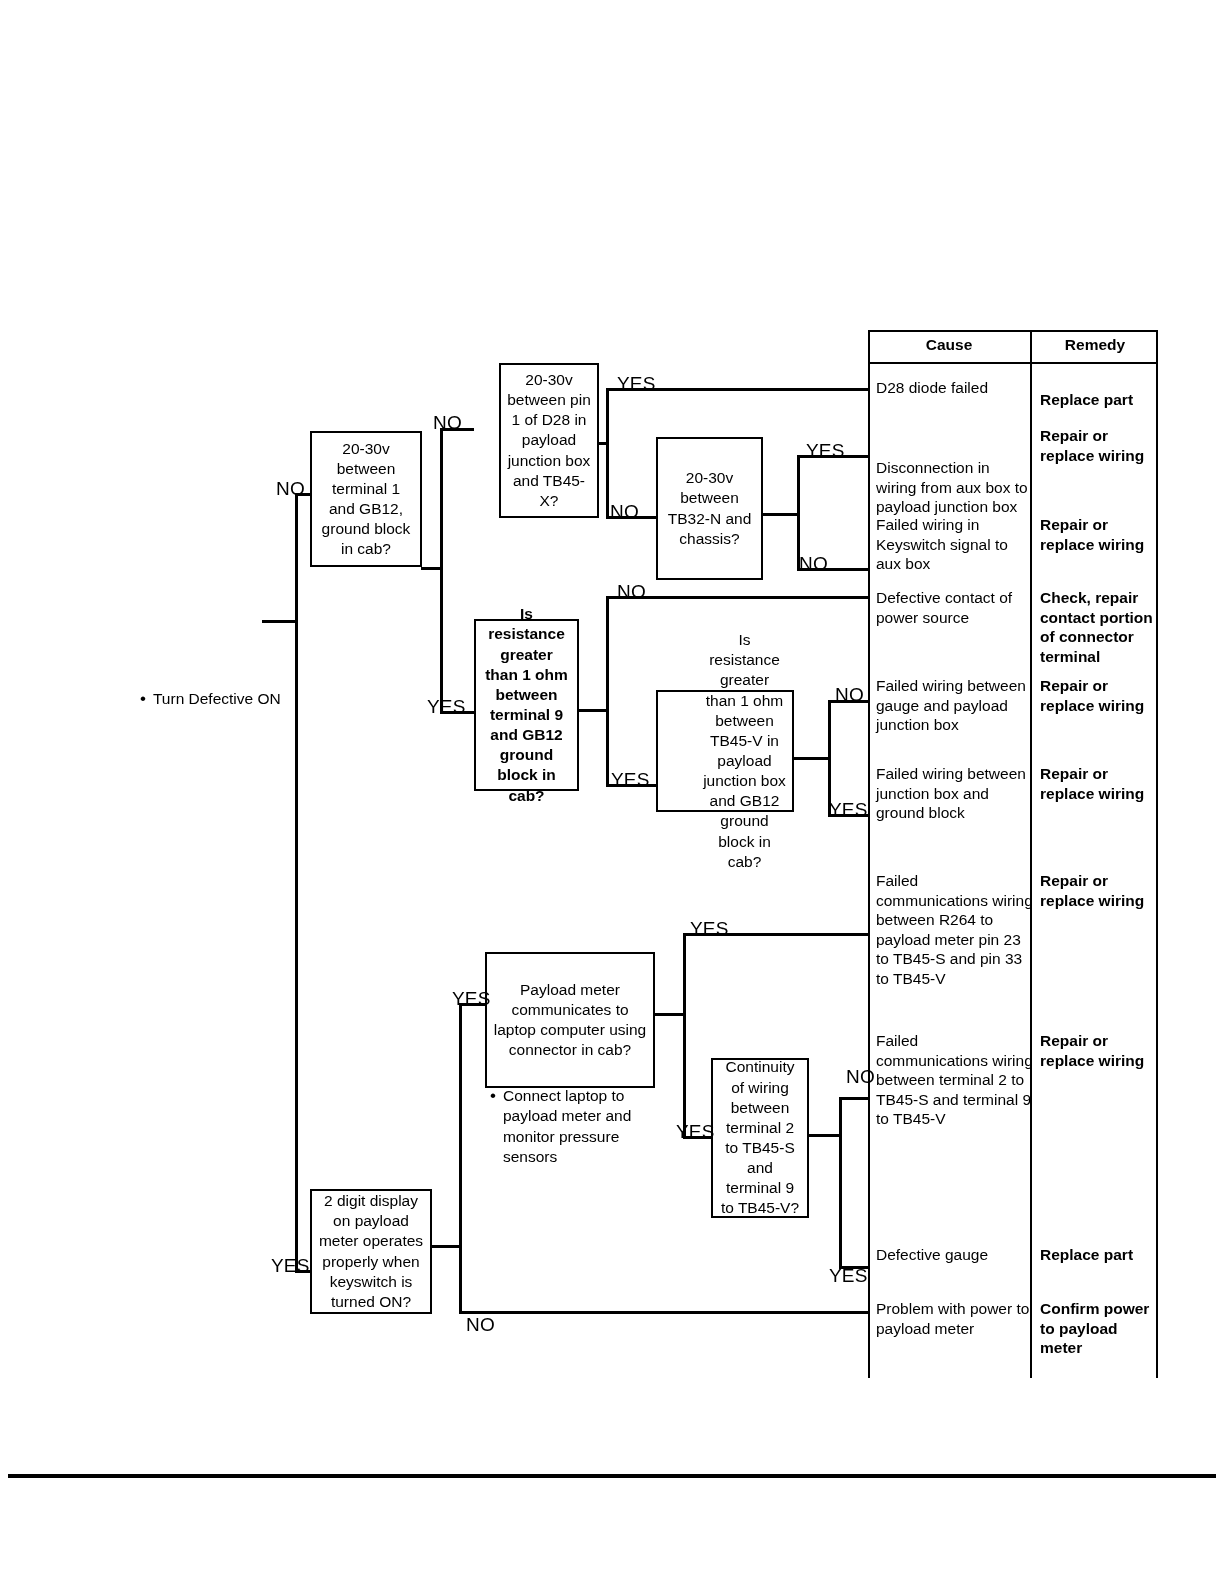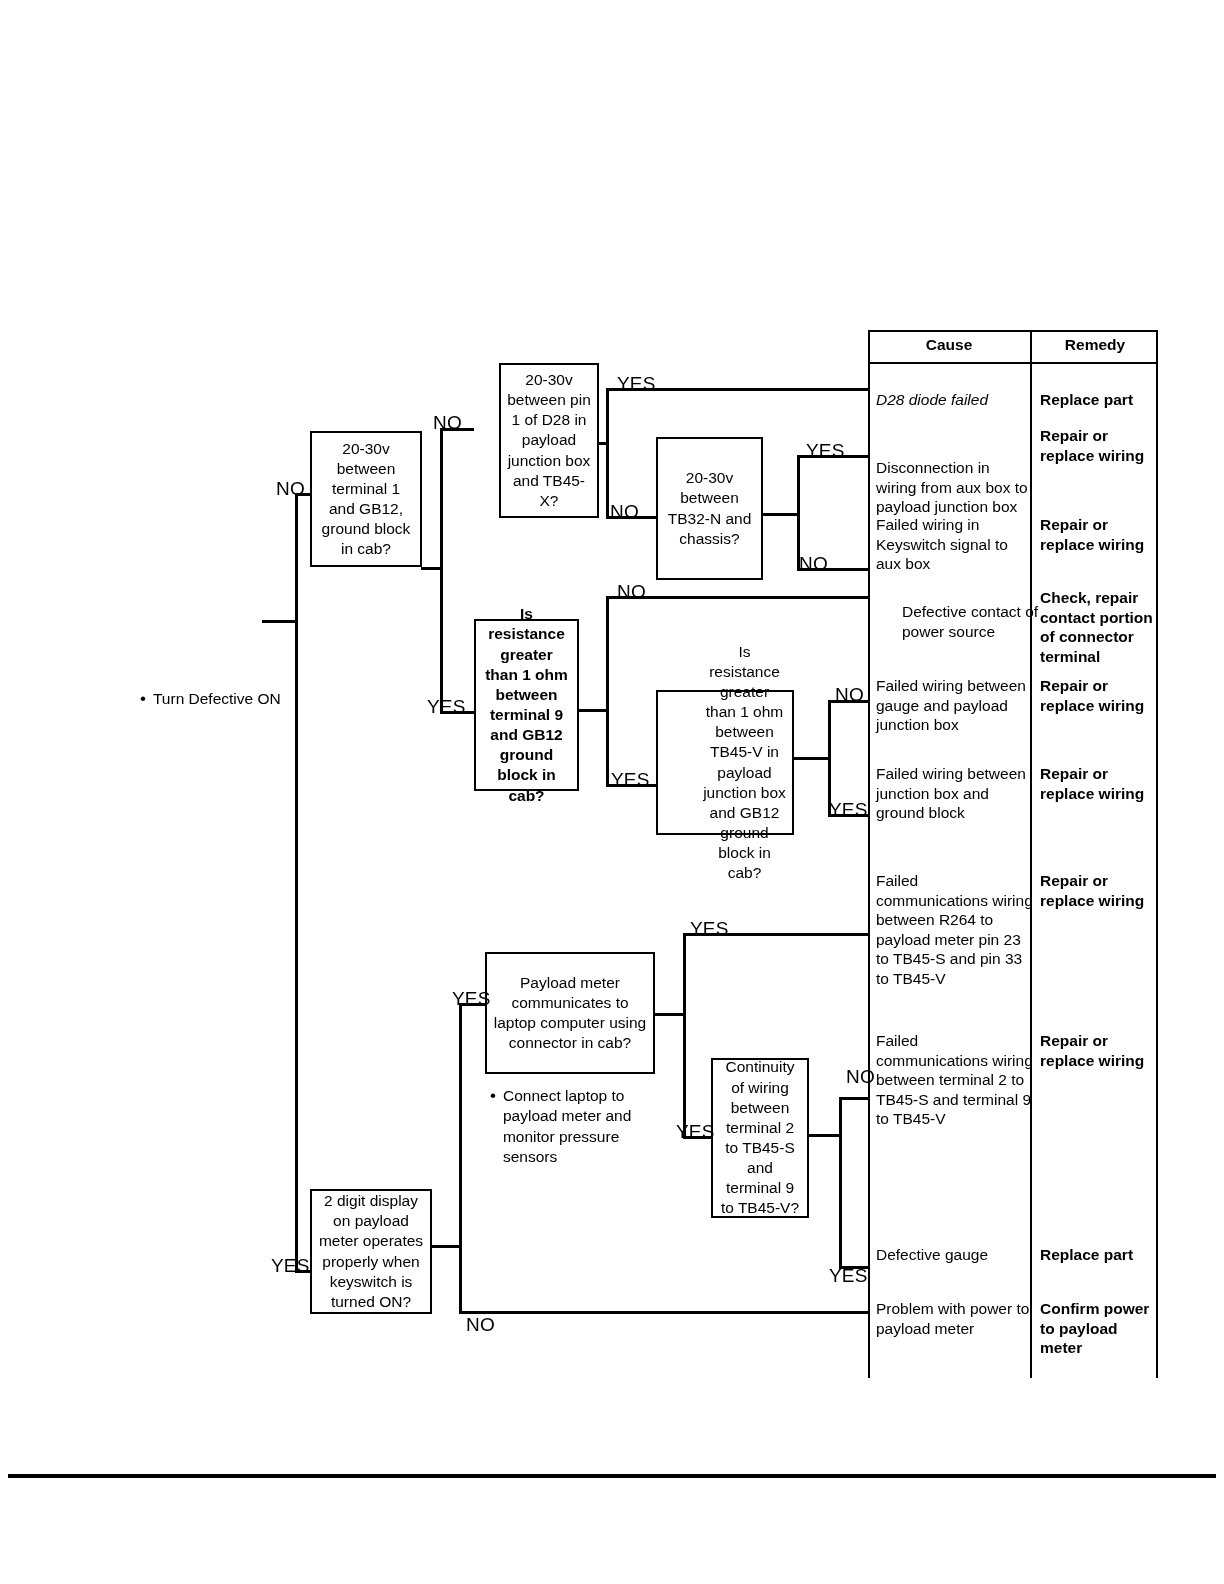--- a/index.html
+++ b/index.html
@@ -203,25 +203,25 @@
   </div>
 
   <div class="box" style="left:656px;top:437px;width:107px;height:143px;">
     <span>20-30v between TB32-N and chassis?</span>
   </div>
 
   <div class="box" style="left:474px;top:619px;width:105px;height:172px;font-weight:bold;">
     <span>Is resistance greater than 1 ohm between terminal 9 and GB12 ground block in cab?</span>
   </div>
 
-  <div class="box" style="left:656px;top:690px;width:138px;height:145px;padding-left:45px;">
+  <div class="box" style="left:656px;top:690px;width:138px;height:122px;padding-left:45px;">
     <span>Is resistance greater than 1 ohm between TB45-V in payload junction box and  GB12 ground block in cab?</span>
   </div>
 
-  <div class="box" style="left:485px;top:952px;width:170px;height:122px;">
+  <div class="box" style="left:485px;top:952px;width:170px;height:136px;">
     <span>Payload meter communicates to laptop computer using connector in cab?</span>
   </div>
 
   <div class="box" style="left:711px;top:1058px;width:98px;height:160px;">
     <span>Continuity of wiring between terminal 2 to TB45-S and terminal 9 to TB45-V?</span>
   </div>
 
   <div class="box" style="left:310px;top:1189px;width:122px;height:125px;">
     <span>2 digit display on payload meter operates properly when keyswitch is turned ON?</span>
   </div>
@@ -239,30 +239,30 @@
   <div class="tbl-vline" style="left:868px;top:330px;height:1048px;"></div>
   <div class="tbl-vline" style="left:1030px;top:330px;height:1048px;"></div>
   <div class="tbl-vline" style="left:1156px;top:330px;height:1048px;"></div>
   <div class="tbl-hline" style="left:868px;top:330px;width:290px;"></div>
   <div class="tbl-hline" style="left:868px;top:362px;width:290px;"></div>
 
   <div id="table">
     <div class="th cause">Cause</div>
     <div class="th remedy">Remedy</div>
 
-    <div class="cell cause" style="top:60px;font-style:italic;">D28 diode failed</div>
+    <div class="cell cause" style="top:48px;">D28 diode failed</div>
     <div class="cell remedy" style="top:60px;">Replace part</div>
 
     <div class="cell cause" style="top:96px;margin-top:32px;">Disconnection in wiring from aux box to payload junction box</div>
     <div class="cell remedy" style="top:96px;">Repair or replace wiring</div>
 
     <div class="cell cause" style="top:185px;">Failed wiring in Keyswitch signal to aux box</div>
     <div class="cell remedy" style="top:185px;">Repair or replace wiring</div>
 
-    <div class="cell cause" style="top:272px;margin-left:26px;">Defective contact of power source</div>
+    <div class="cell cause" style="top:258px;">Defective contact of power source</div>
     <div class="cell remedy" style="top:258px;">Check, repair contact portion of connector terminal</div>
 
     <div class="cell cause" style="top:346px;">Failed wiring between gauge and payload junction box</div>
     <div class="cell remedy" style="top:346px;">Repair or replace wiring</div>
 
     <div class="cell cause" style="top:434px;">Failed wiring between junction box and ground block</div>
     <div class="cell remedy" style="top:434px;">Repair or replace wiring</div>
 
     <div class="cell cause" style="top:541px;">Failed communications wiring between R264 to payload meter pin 23 to TB45-S and pin 33 to TB45-V</div>
     <div class="cell remedy" style="top:541px;">Repair or replace wiring</div>

